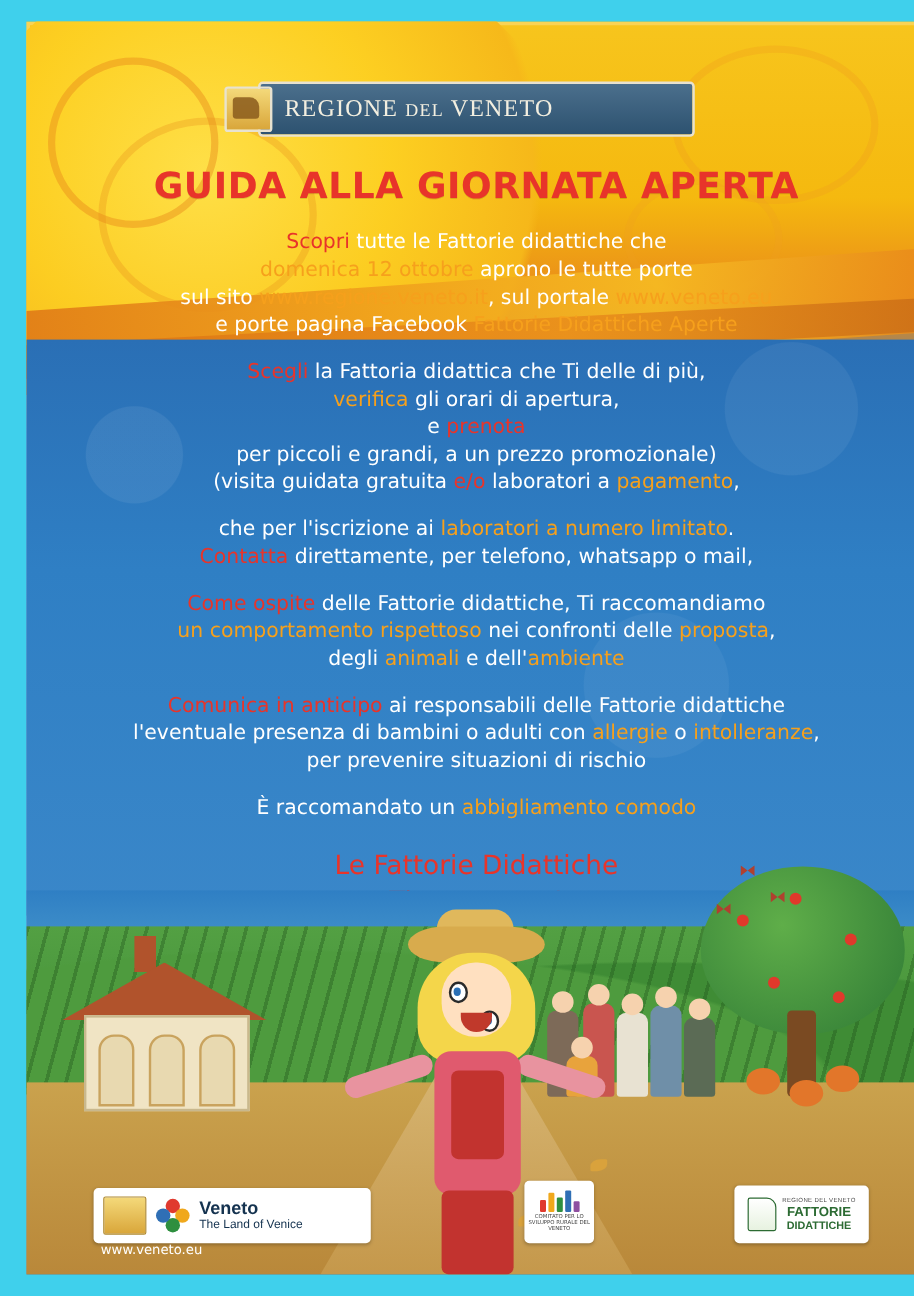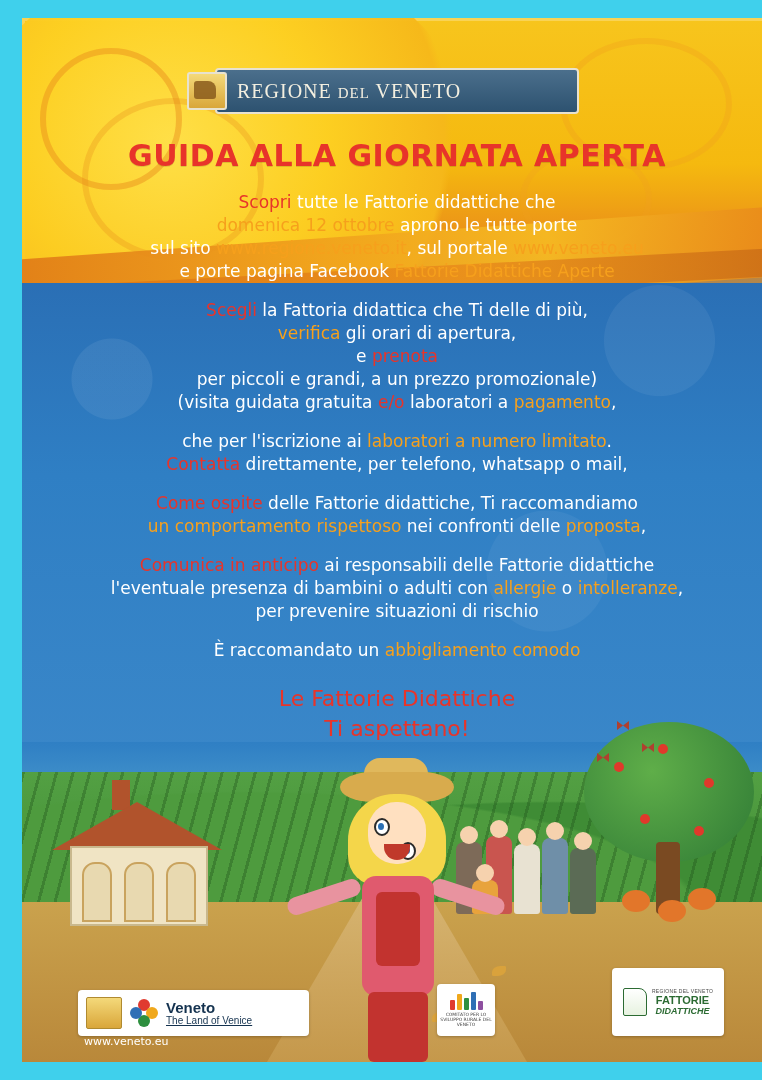--- a/index.html
+++ b/index.html
@@ -198,31 +198,31 @@
     box-shadow:0 1px 3px rgba(0,0,0,.25);
   }
   .logo-veneto{left:56px;bottom:14px;width:215px;height:46px;padding:0 8px;}
   .vcrest{width:34px;height:30px;background:linear-gradient(#f4d97a,#d9a63a);border:1px solid #b08a30;border-radius:2px;flex:none;}
   .vflower{
     width:28px;height:28px;margin:0 8px;flex:none;position:relative;
   }
   .vflower i{position:absolute;width:12px;height:12px;border-radius:50%;}
   .vtext{font-family:"Liberation Sans", sans-serif;line-height:1.05;}
   .vtext .b{font-size:15px;font-weight:bold;color:#14324f;}
-  .vtext .s{font-size:10px;color:#14324f;text-decoration:underline;}
+  .vtext .s{font-size:10px;color:#14324f;}
   .url{
     position:absolute;left:62px;bottom:2px;color:#ffffff;font-size:11px;
     font-family:"DejaVu Sans", sans-serif;
   }
   .logo-gal{left:415px;bottom:14px;width:58px;height:52px;justify-content:center;}
-  .logo-fd{right:48px;bottom:14px;width:112px;height:68px;justify-content:center;}
+  .logo-fd{right:48px;bottom:14px;width:112px;height:48px;justify-content:center;}
   .fdtext{text-align:center;font-family:"Liberation Sans", sans-serif;color:#2c6b33;}
   .fdtext .t1{font-size:5px;letter-spacing:.3px;color:#4a4a4a;}
   .fdtext .t2{font-size:11px;font-weight:bold;}
-  .fdtext .t3{font-size:9px;font-weight:bold;font-style:italic;}
+  .fdtext .t3{font-size:9px;font-weight:bold;}
   .galdots{display:flex;gap:2px;align-items:flex-end;}
   .galdots i{display:block;width:5px;border-radius:1px;}
   .galcap{font-size:4.5px;text-align:center;color:#444;line-height:1.1;margin-top:3px;}
 </style>
 </head>
 <body>
 
 <div class="poster">
 
   <div class="sun"></div>
@@ -259,20 +259,21 @@
           <div><span class="w">per piccoli e grandi, a un prezzo promozionale)</span></div>
           <div><span class="w">(visita guidata gratuita </span><span class="r">e/o</span><span class="w"> laboratori a </span><span class="o">pagamento</span><span class="w">,</span></div>
         </div>
         <div class="para">
           <div><span class="w">che per l'iscrizione ai </span><span class="o">laboratori a numero limitato</span><span class="w">.</span></div>
           <div><span class="r">Contatta</span><span class="w"> direttamente, per telefono, whatsapp o mail,</span></div>
         </div>
         <div class="para">
           <div><span class="r">Come ospite</span><span class="w"> delle Fattorie didattiche, Ti raccomandiamo</span></div>
           <div><span class="o">un comportamento rispettoso</span><span class="w"> nei confronti delle </span><span class="o">proposta</span><span class="w">,</span></div>
+          <div><span class="w">degli </span><span class="o">animali</span><span class="w"> e dell'</span><span class="o">ambiente</span></div>
         </div>
         <div class="para">
           <div><span class="r">Comunica in anticipo</span><span class="w"> ai responsabili delle Fattorie didattiche</span></div>
           <div><span class="w">l'eventuale presenza di bambini o adulti con </span><span class="o">allergie</span><span class="w"> o </span><span class="o">intolleranze</span><span class="w">,</span></div>
           <div><span class="w">per prevenire situazioni di rischio</span></div>
         </div>
         <div class="para">
           <div><span class="w">È raccomandato un </span><span class="o">abbigliamento comodo</span></div>
         </div>
       </div>

